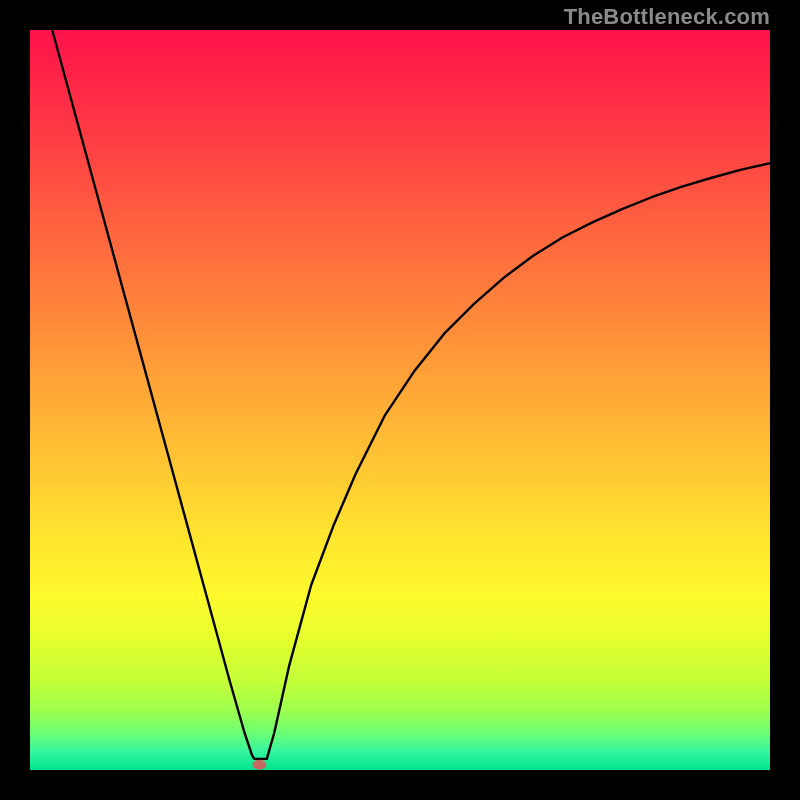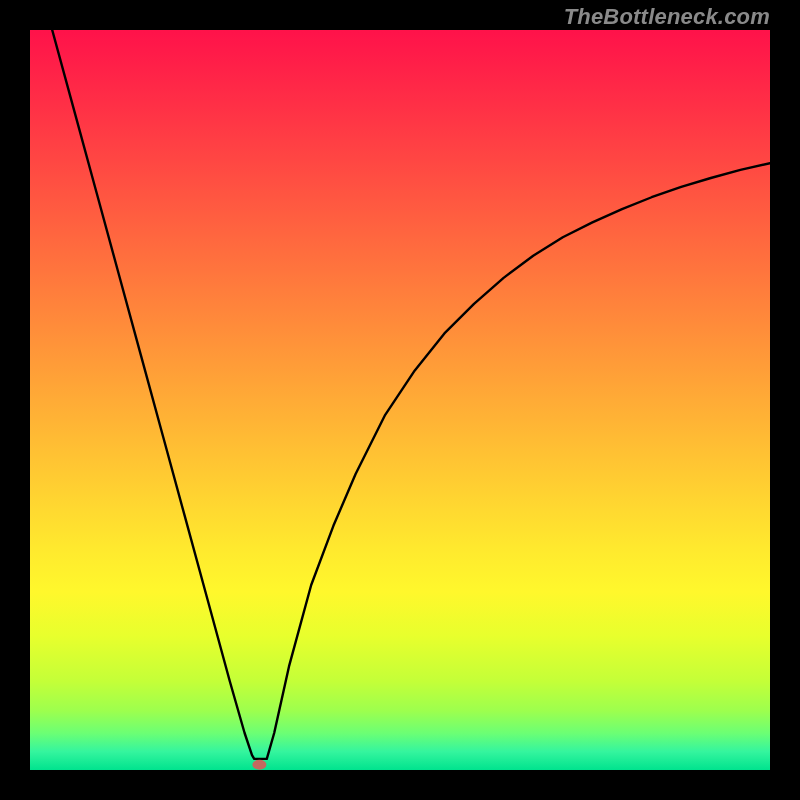--- a/index.html
+++ b/index.html
@@ -27,21 +27,20 @@
   }
   .watermark {
     position: absolute;
     top: 4px;
     right: 30px;
     font-family: Arial, Helvetica, sans-serif;
     font-size: 22px;
     font-weight: 600;
     color: #8a8a8a;
     letter-spacing: 0.2px;
-    font-style: italic;
   }
   svg { display: block; }
 </style>
 </head>
 <body>
 
 <div class="frame">
   <div class="watermark">TheBottleneck.com</div>
 
   <div class="plot">

